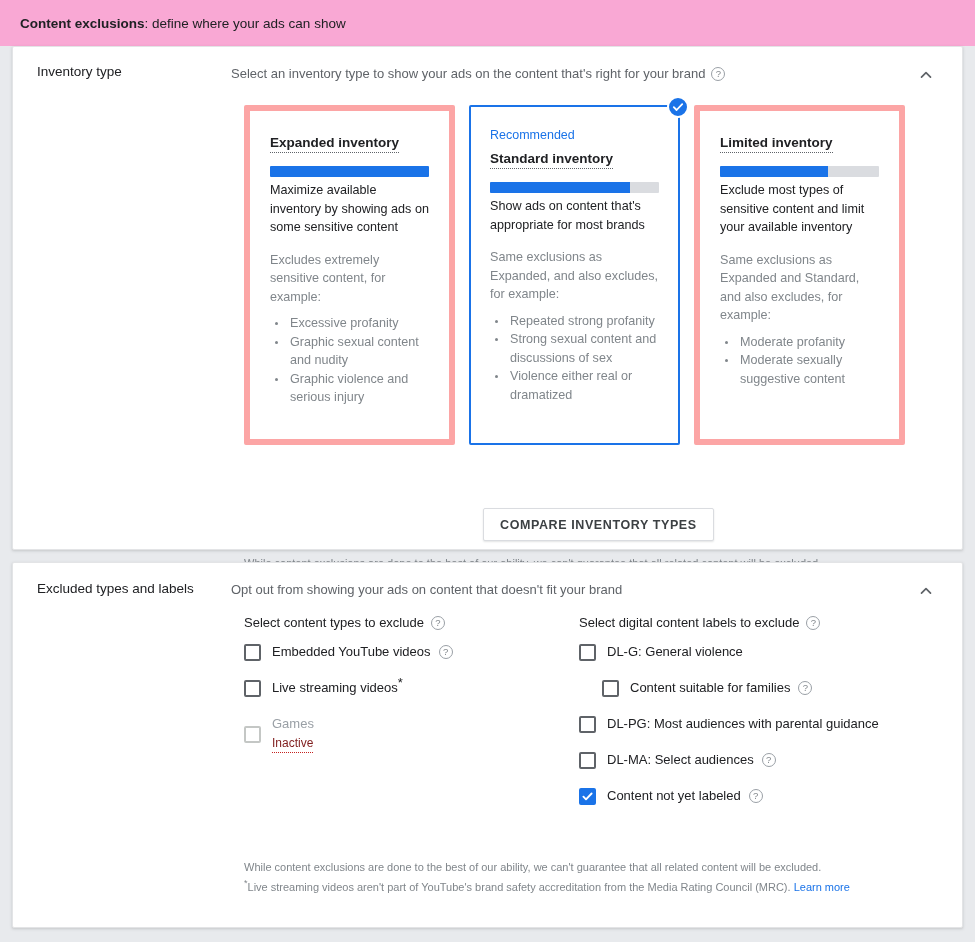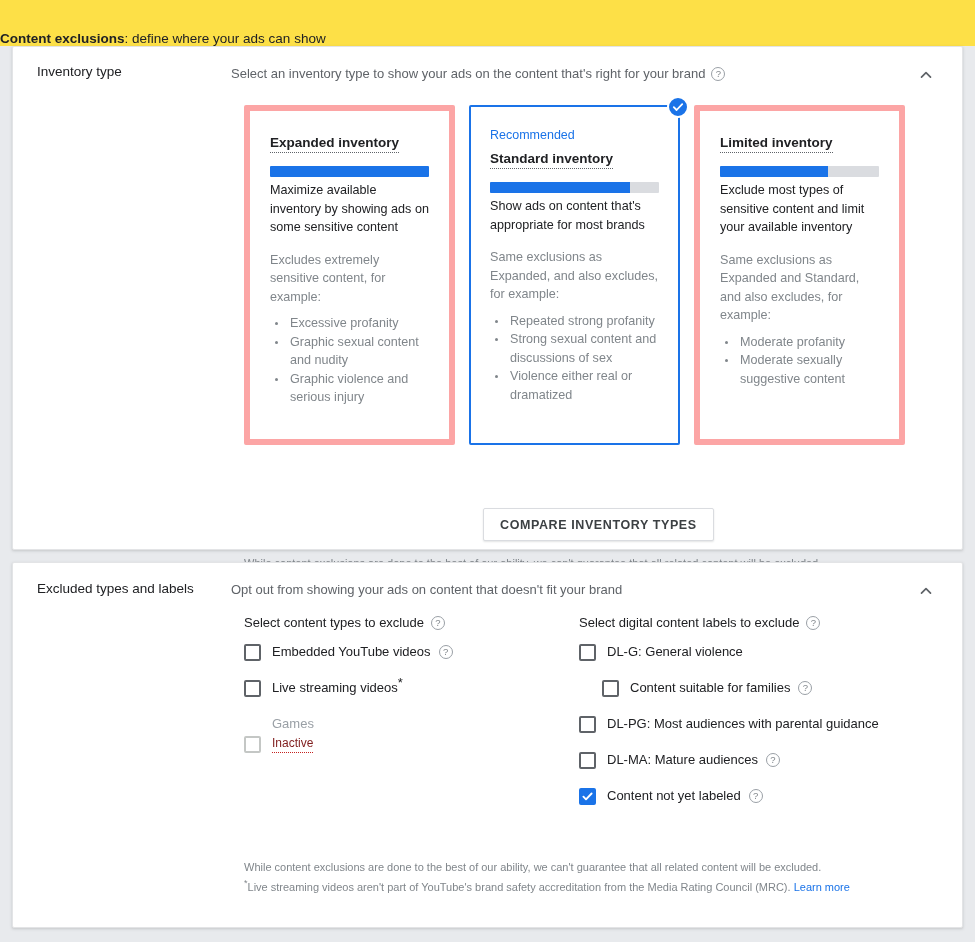--- a/index.html
+++ b/index.html
@@ -8,22 +8,23 @@
     width: 975px; height: 942px;
     background: #e8eaed;
     font-family: "Liberation Sans", sans-serif;
     -webkit-font-smoothing: antialiased;
   }
   .page { position: relative; width: 975px; height: 942px; background: #e8eaed; overflow: hidden; }
 
   
   .top-strip {
     position: absolute; left: 0; top: 0; width: 975px; height: 46px;
-    background: #fde047;
-    display: flex; align-items: flex-end;
+    background: #f9a8d4;
+    display: flex; align-items: center;
+    padding-left: 20px;
   }
   .top-strip-text { font-size: 13.5px; color: #202124; letter-spacing: 0; }
   .top-strip-text b { font-weight: 700; }
 
   
   .card {
     position: absolute; left: 12px; width: 951px;
     background: #ffffff;
     border: 1px solid #e3e4e6;
     box-shadow: 0 1px 2px rgba(60,64,67,.12), 0 1px 3px 1px rgba(60,64,67,.06);
@@ -125,21 +126,21 @@
     position: absolute; font-size: 13px; color: #202124;
     display: flex; align-items: center; gap: 7px; white-space: nowrap;
   }
   #col-head-left  { left: 231px; top: 52px; }
   #col-head-right { left: 566px; top: 52px; }
 
   .cb-list { position: absolute; }
   #cb-left  { left: 231px; top: 80px; width: 320px; }
   #cb-right { left: 566px; top: 80px; width: 380px; }
 
-  .cb-row { display: flex; align-items: flex-end; gap: 11px; margin-bottom: 18px; }
+  .cb-row { display: flex; align-items: center; gap: 11px; margin-bottom: 18px; }
   .cb-row.indent { margin-left: 23px; }
   .cb-box {
     width: 17px; height: 17px; border: 2px solid #5f6368;
     border-radius: 2px; flex: 0 0 auto; margin-top: 1px;
     background: #fff; cursor: pointer;
   }
   .cb-box.checked {
     background: #1a73e8; border-color: #1a73e8;
     display: flex; align-items: center; justify-content: center;
   }
@@ -289,21 +290,21 @@
         </div>
         <div class="cb-row">
           <div class="cb-box"></div>
           <div class="cb-text">
             <span>DL-PG: Most audiences with parental guidance</span>
           </div>
         </div>
         <div class="cb-row">
           <div class="cb-box"></div>
           <div class="cb-text">
-            <span>DL-MA: Mature audiences</span>
+            <span>DL-MA: Select audiences</span>
             <span class="help-icon">?</span>
           </div>
         </div>
         <div class="cb-row">
           <div class="cb-box checked">
             <svg width="13" height="13" viewBox="0 0 13 13">
               <path d="M2.4 6.7 5 9.3l5.6-5.8" fill="none" stroke="#fff" stroke-width="1.9" stroke-linecap="round" stroke-linejoin="round"></path>
             </svg>
           </div>
           <div class="cb-text">

